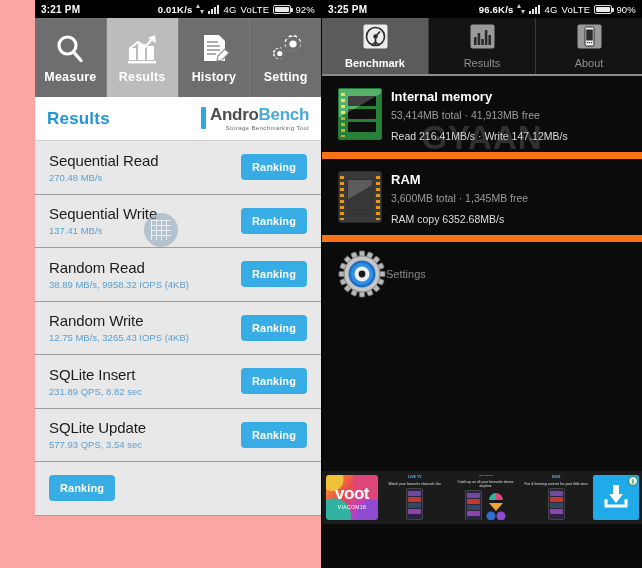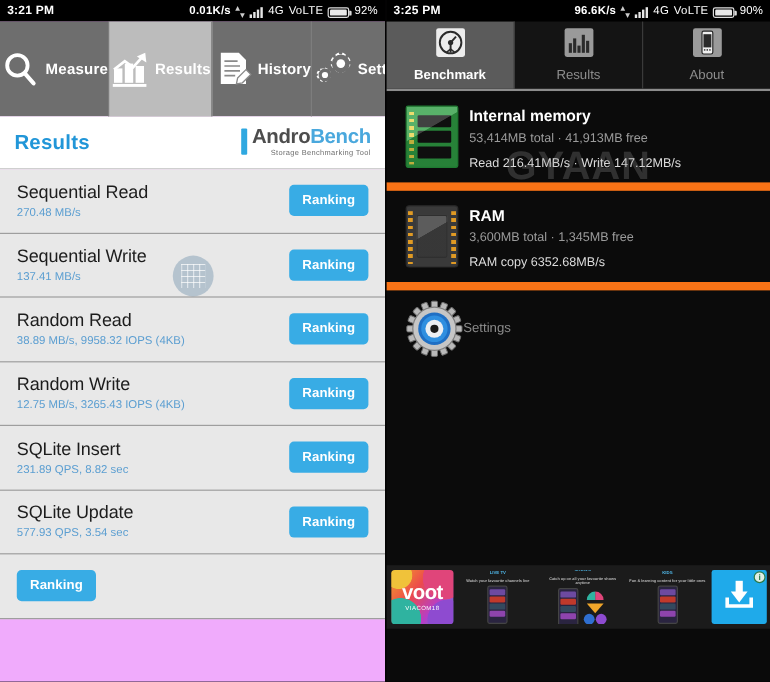--- a/index.html
+++ b/index.html
@@ -4,51 +4,51 @@
 <style>
   * { margin:0; padding:0; box-sizing:border-box; }
   html,body { width:642px; height:568px; }
   body {
     font-family:"Liberation Sans", sans-serif;
     background:#000;
     overflow:hidden;
   }
   .screens { display:flex; width:642px; height:568px; }
   .pane { position:relative; overflow:hidden; }
-  .pane-left  { width:321px; height:568px; background:#f0abfc; }
+  .pane-left  { width:321px; height:568px; background:#fca5a5;padding-left:35px; }
   .pane-right { width:321px; height:568px; background:#0a0a0a; border-left:1px solid #000; }
 
   
   .statusbar {
     height:18px; background:#000; color:#fff;
     display:flex; align-items:center; justify-content:space-between;
     padding:0 6px; font-size:10px; font-weight:bold;
     letter-spacing:0.2px;
   }
-  .sb-right { display:flex; align-items:flex-end; gap:4px; }
+  .sb-right { display:flex; align-items:center; gap:4px; }
   .sb-net { font-size:9.5px; font-weight:bold; }
   .ic-sync { display:inline-block; width:8px; height:10px; position:relative; }
   .ic-sync:before, .ic-sync:after{
     content:""; position:absolute; width:0; height:0; border-left:2.5px solid transparent; border-right:2.5px solid transparent;
   }
   .ic-sync:before{ left:0; top:0; border-bottom:4px solid #ccc; }
   .ic-sync:after { left:3.5px; bottom:0; border-top:4px solid #ccc; }
   .ic-sig { display:flex; align-items:flex-end; gap:1px; height:9px; }
   .ic-sig i { width:2px; background:#e6e6e6; display:block; }
   .ic-sig i:nth-child(1){height:3px}.ic-sig i:nth-child(2){height:5px}
   .ic-sig i:nth-child(3){height:7px}.ic-sig i:nth-child(4){height:9px}
   .ic-bat { width:18px; height:9px; border:1px solid #ddd; border-radius:2px; position:relative; padding:1px;}
   .ic-bat:after{content:""; position:absolute; right:-3px; top:2px; width:2px; height:4px; background:#ddd; border-radius:0 1px 1px 0;}
   .ic-bat i{ display:block; height:100%; background:#e8e8e8; border-radius:1px;}
   .sb-label { font-size:9.5px; font-weight:normal; }
 
   
   .ab-tabs { display:flex; height:79px; background:#6e6e6e; }
   .ab-tab {
-    flex:1; display:flex; flex-direction:row; align-items:center; justify-content:center;
+    flex:1; display:flex; flex-direction:column; align-items:center; justify-content:center;
     gap:4px; color:#fff; border-right:1px solid #7d7d7d; position:relative;
   }
   .ab-tab:last-child{border-right:none;}
   .ab-tab.sel { background:#bcbcbc; }
   .ab-tab .lbl { font-size:12.5px; font-weight:bold; letter-spacing:0.2px; }
   .ab-ico { height:34px; display:flex; align-items:flex-end; justify-content:center; }
 
   .ab-header {
     height:44px; background:#fff; display:flex; align-items:center;
     justify-content:space-between; padding:0 12px;

